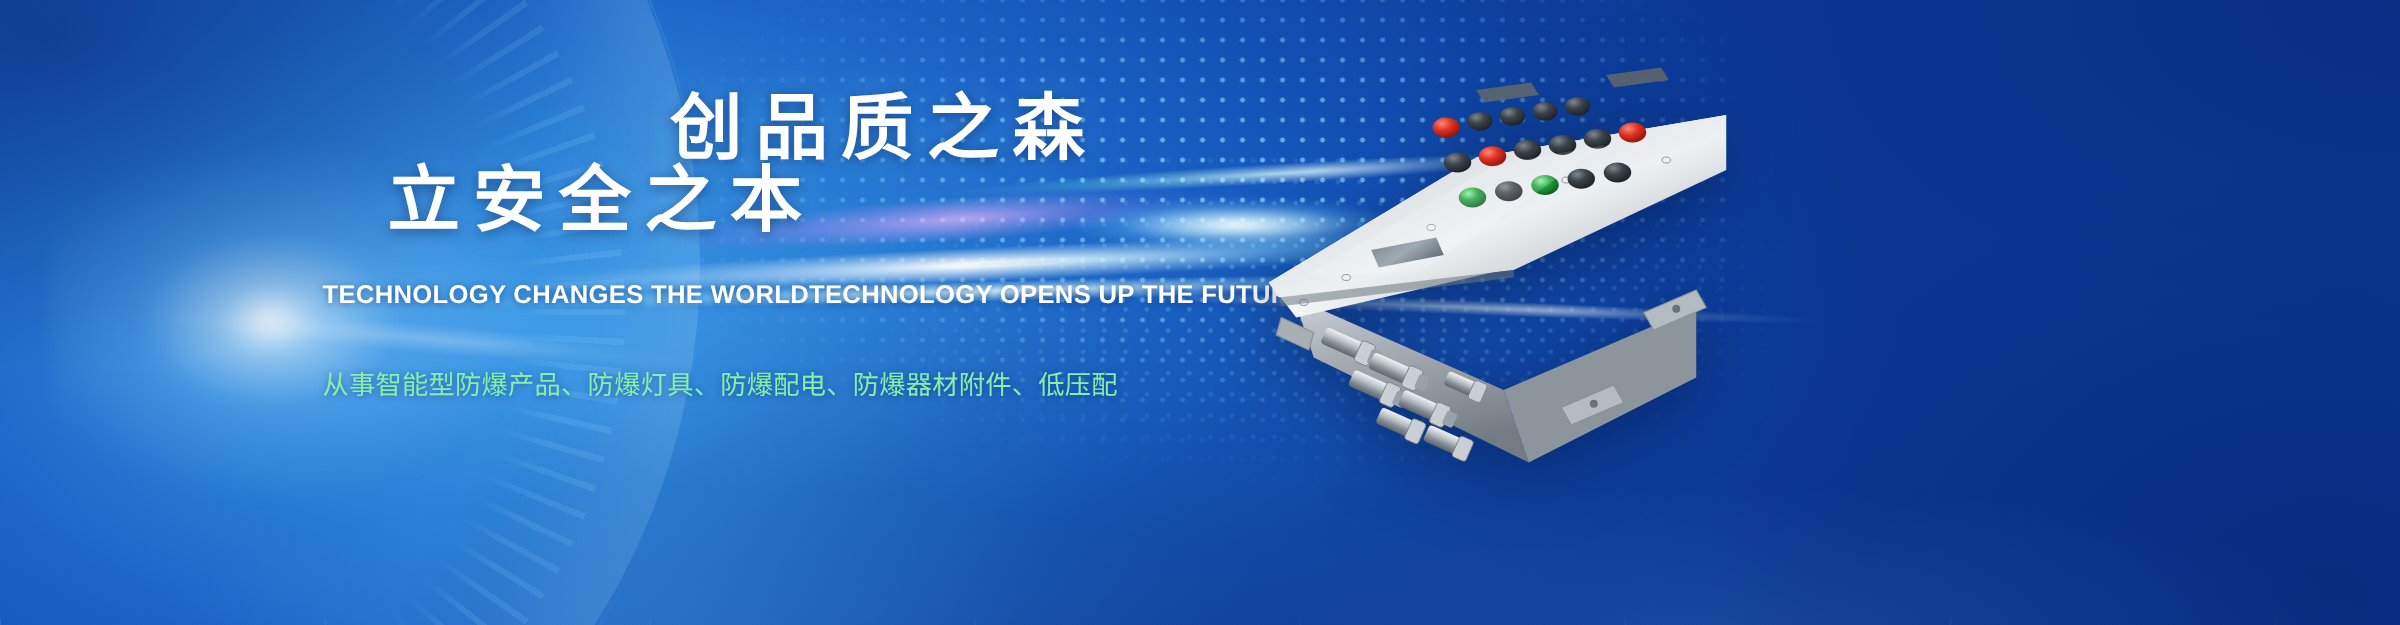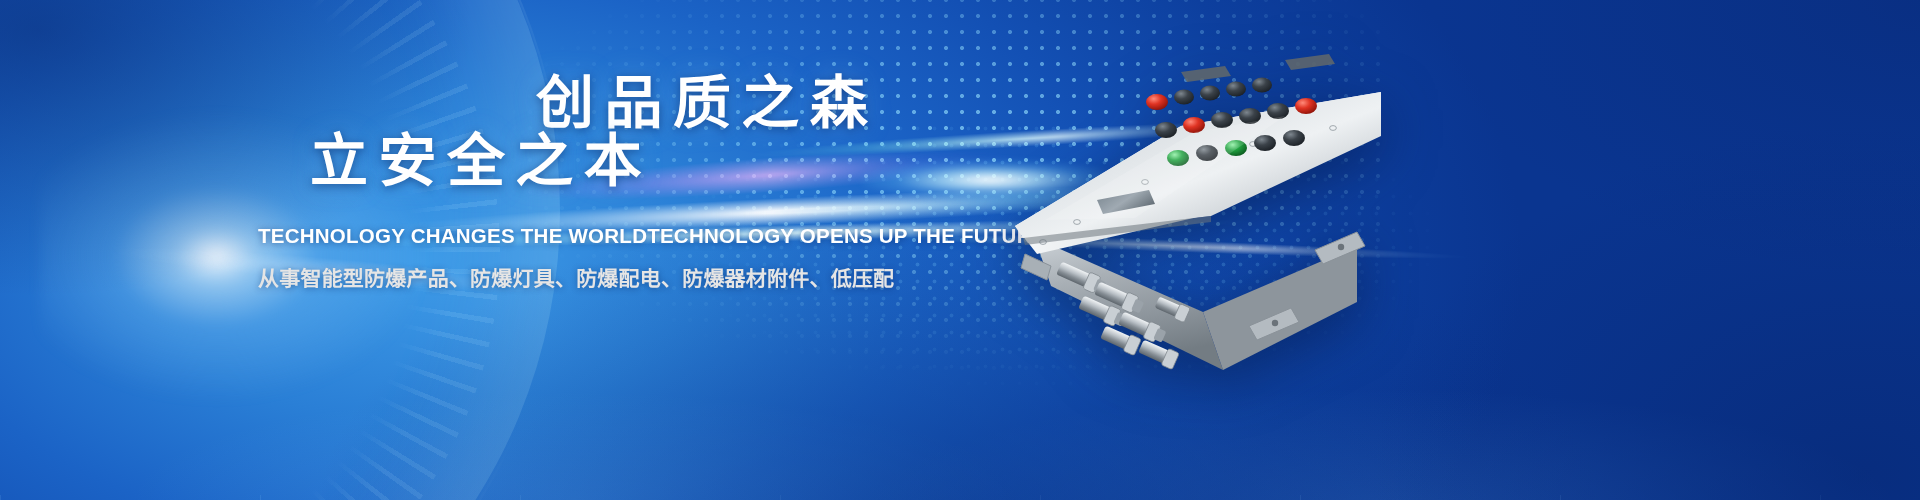--- a/index.html
+++ b/index.html
@@ -114,22 +114,22 @@
   
   .copy{position:absolute;left:258px;top:52px;width:680px;}
   .h1-line{color:#ffffff;font-weight:700;letter-spacing:.18em;
     text-shadow:0 2px 10px rgba(4,30,90,.55), 0 0 26px rgba(120,200,255,.35);
     font-family:"Liberation Sans","DejaVu Sans",sans-serif;}
   .h1a{font-size:58px;line-height:1.0;margin-left:52px;}
   .h1b{font-size:58px;line-height:1.0;margin-top:22px;margin-left:278px;}
   .tagline{margin-top:34px;color:#ffffff;font-size:20.5px;font-weight:600;
     letter-spacing:.012em;white-space:nowrap;
     text-shadow:0 1px 6px rgba(4,30,90,.5);}
-  .body-text{margin-top:14px;color:#e5e5e5;font-size:21px;line-height:1.62;
-    letter-spacing:.01em;font-weight:700;
+  .body-text{margin-top:44px;color:#86efac;font-size:21px;line-height:1.62;
+    letter-spacing:.01em;font-weight:400;
     text-shadow:0 1px 6px rgba(4,30,90,.45);}
   .body-text div{white-space:nowrap;}
   .bt2{margin-left:-4px;}
 
   
   .product{position:absolute;left:985px;top:40px;width:420px;height:360px;}
   .product svg{display:block;filter:drop-shadow(0 14px 26px rgba(3,24,72,.55));}
 </style>
 </head>
 <body>

